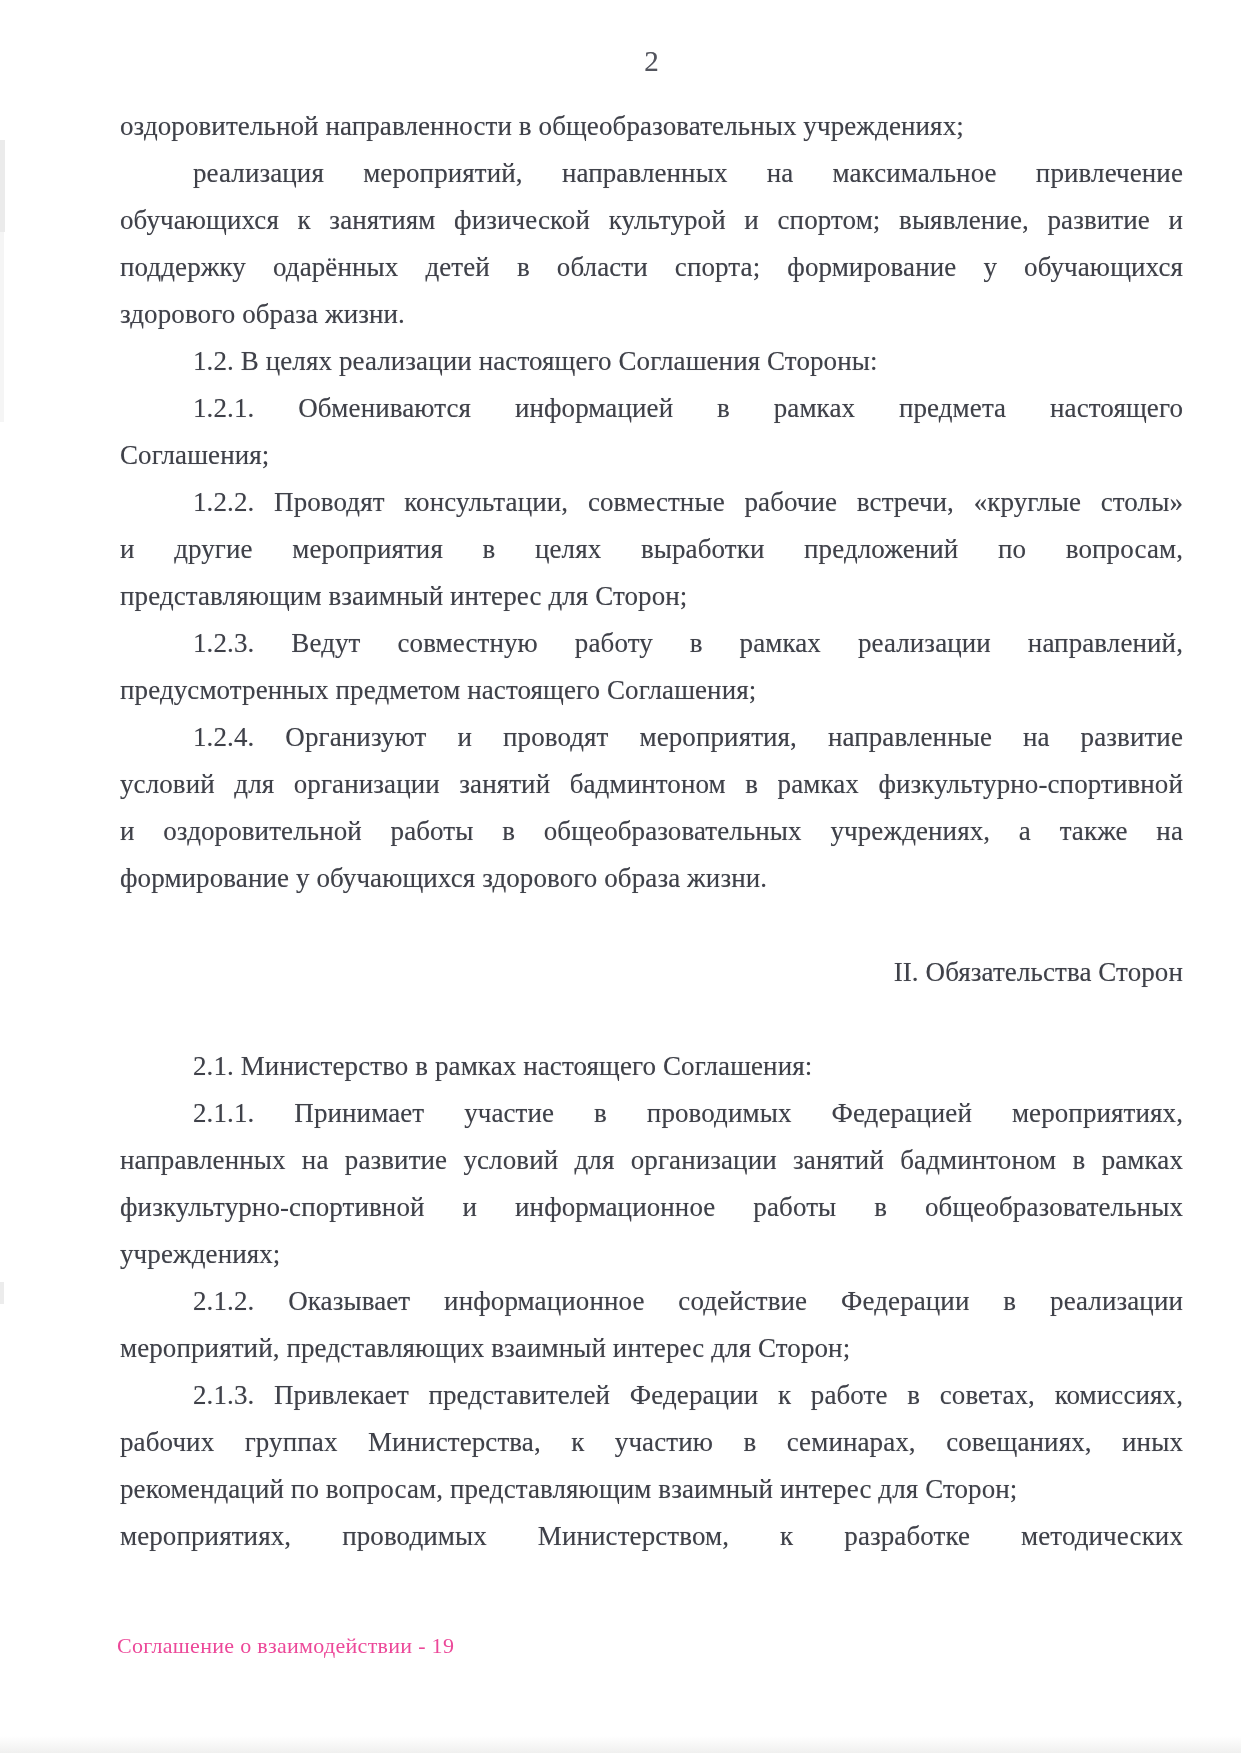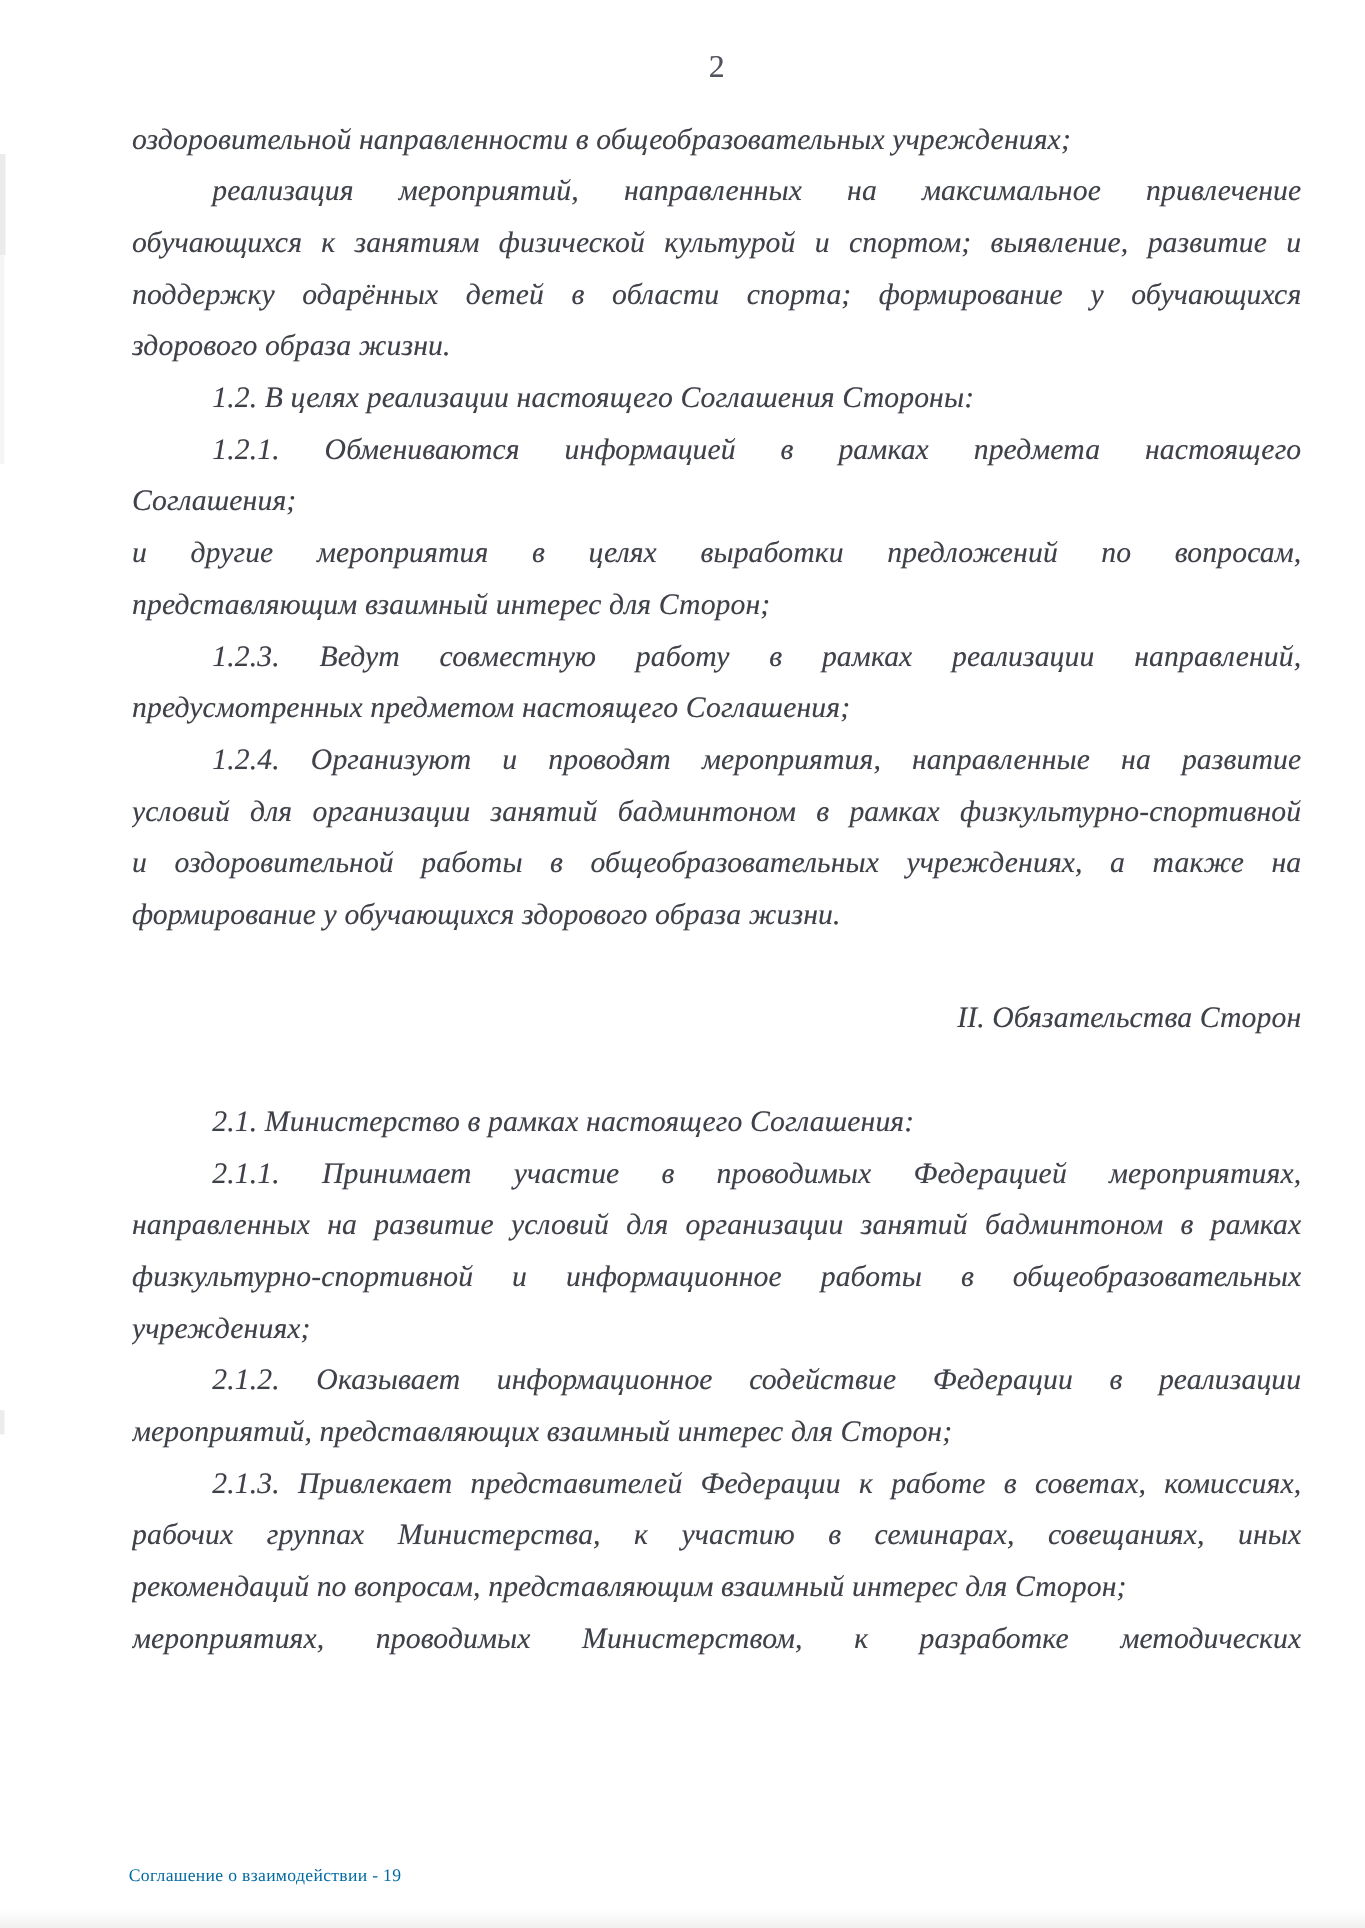--- a/index.html
+++ b/index.html
@@ -29,21 +29,20 @@
   }
   .content {
     position: absolute;
     left: 120px;
     top: 103px;
     width: 1063px;
     font-size: 27px;
     color: #3f4149;
     text-shadow: 0 0 0.7px rgba(62,64,74,0.42);
     letter-spacing: 0.1px;
-    font-style: italic;
   }
   .ln {
     height: 47px;
     line-height: 47px;
     overflow: hidden;
     text-align: left;
   }
   .ln.j {
     text-align: justify;
     text-align-last: justify;
@@ -55,24 +54,24 @@
     height: 47px;
     line-height: 47px;
     margin-top: 47px;
     margin-bottom: 47px;
     text-align: right;
     overflow: hidden;
   }
   .footer-note {
     position: absolute;
     left: 117px;
-    top: 1696px;
-    font-size: 16px;
+    top: 1636px;
+    font-size: 22px;
     line-height: 20px;
-    color: #0369a1;
+    color: #ec4899;
     letter-spacing: 0.3px;
   }
   
   .artifact { position: absolute; pointer-events: none; }
   .art-strip-1 { left: 0; top: 140px; width: 5px; height: 92px; background: #ebebeb; }
   .art-strip-2 { left: 0; top: 232px; width: 4px; height: 190px; background: #f5f5f5; }
   .art-strip-3 { left: 0; top: 1282px; width: 4px; height: 22px; background: #ececec; }
   .art-bottom  { left: 0; top: 1736px; width: 1241px; height: 17px;
                  background: linear-gradient(#ffffff, #f0f0ef); }
 </style>
@@ -90,20 +89,21 @@
     <div class="ln j in">реализация мероприятий, направленных на максимальное привлечение</div>
     <div class="ln j">обучающихся к занятиям физической культурой и спортом; выявление, развитие и</div>
     <div class="ln j">поддержку одарённых детей в области спорта; формирование у обучающихся</div>
     <div class="ln">здорового образа жизни.</div>
 
     <div class="ln in">1.2. В целях реализации настоящего Соглашения Стороны:</div>
 
     <div class="ln j in">1.2.1. Обмениваются информацией в рамках предмета настоящего</div>
     <div class="ln">Соглашения;</div>
 
+    <div class="ln j in">1.2.2. Проводят консультации, совместные рабочие встречи, «круглые столы»</div>
     <div class="ln j">и другие мероприятия в целях выработки предложений по вопросам,</div>
     <div class="ln">представляющим взаимный интерес для Сторон;</div>
 
     <div class="ln j in">1.2.3. Ведут совместную работу в рамках реализации направлений,</div>
     <div class="ln">предусмотренных предметом настоящего Соглашения;</div>
 
     <div class="ln j in">1.2.4. Организуют и проводят мероприятия, направленные на развитие</div>
     <div class="ln j">условий для организации занятий бадминтоном в рамках физкультурно-спортивной</div>
     <div class="ln j">и оздоровительной работы в общеобразовательных учреждениях, а также на</div>
     <div class="ln">формирование у обучающихся здорового образа жизни.</div>

